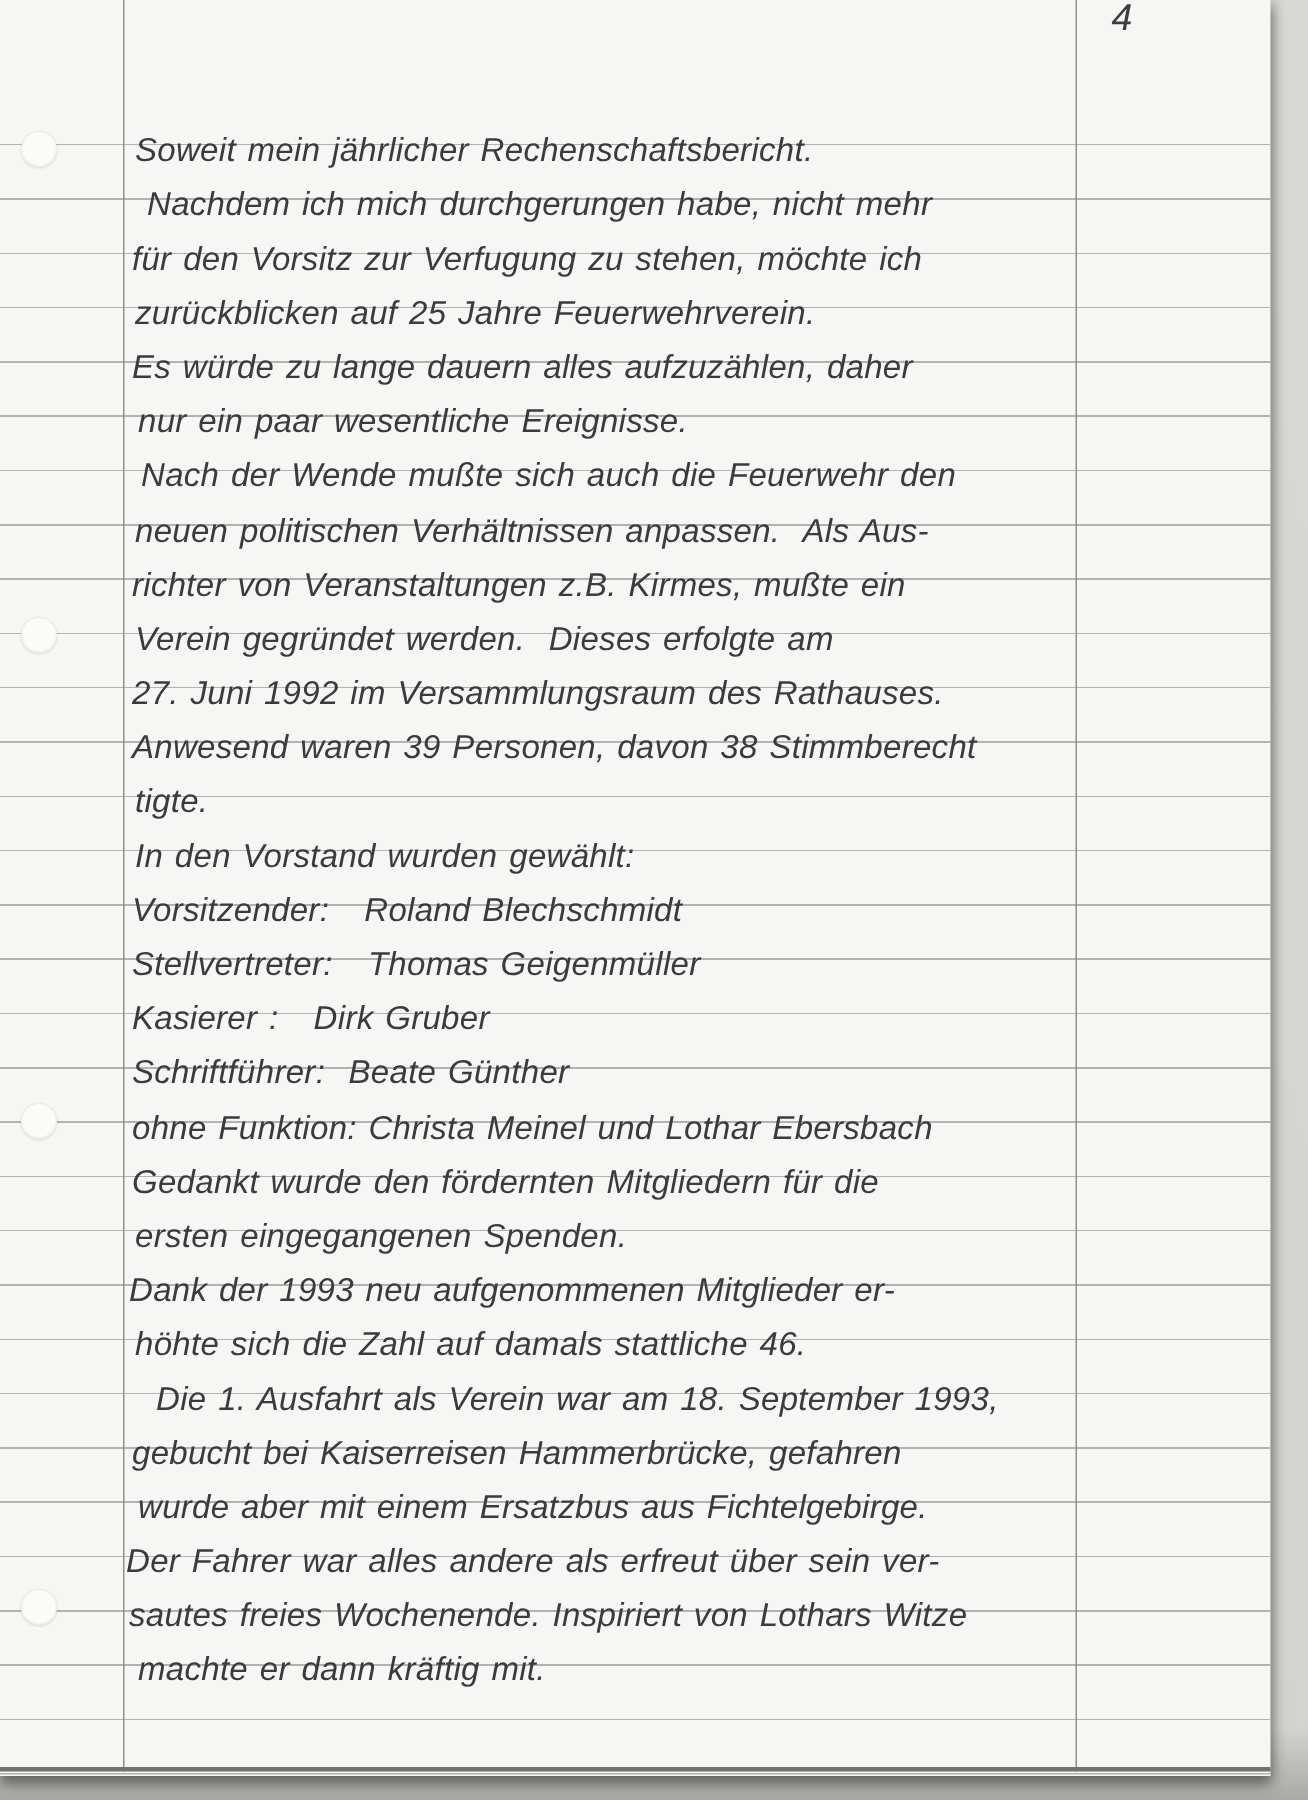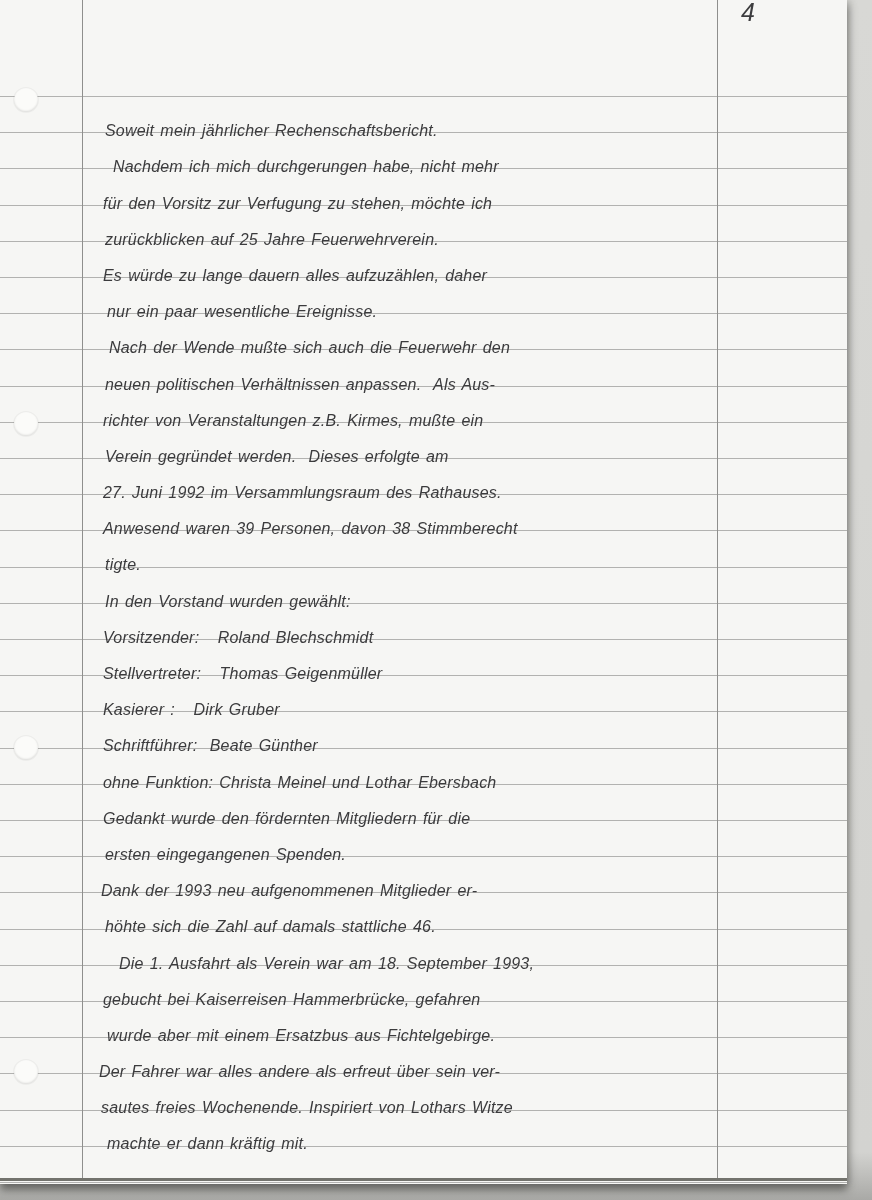--- a/index.html
+++ b/index.html
@@ -44,28 +44,27 @@
   .hole.h1 { top: 88px; }
   .hole.h2 { top: 412px; }
   .hole.h3 { top: 736px; }
   .hole.h4 { top: 1060px; }
   .page-number {
     position: absolute; left: 741px; top: -2px;
     font-size: 25px; font-style: italic;
     color: #3d3d3f;
   }
   .hw {
-    position: absolute; left: 0; top: 107px; width: 100%;
+    position: absolute; left: 0; top: 80px; width: 100%;
     color: #3b3b3d;
     font-style: italic;
-    font-size: 16px;
+    font-size: 22px;
     letter-spacing: .2px;
     word-spacing: 1.5px;
     white-space: pre;
-    margin-left: 15px;
   }
   .hw-line {
     height: 36.2px;
     display: flex; align-items: flex-end;
     padding-bottom: 3px;
     box-sizing: border-box;
   }
 </style>
 </head>
 <body>

